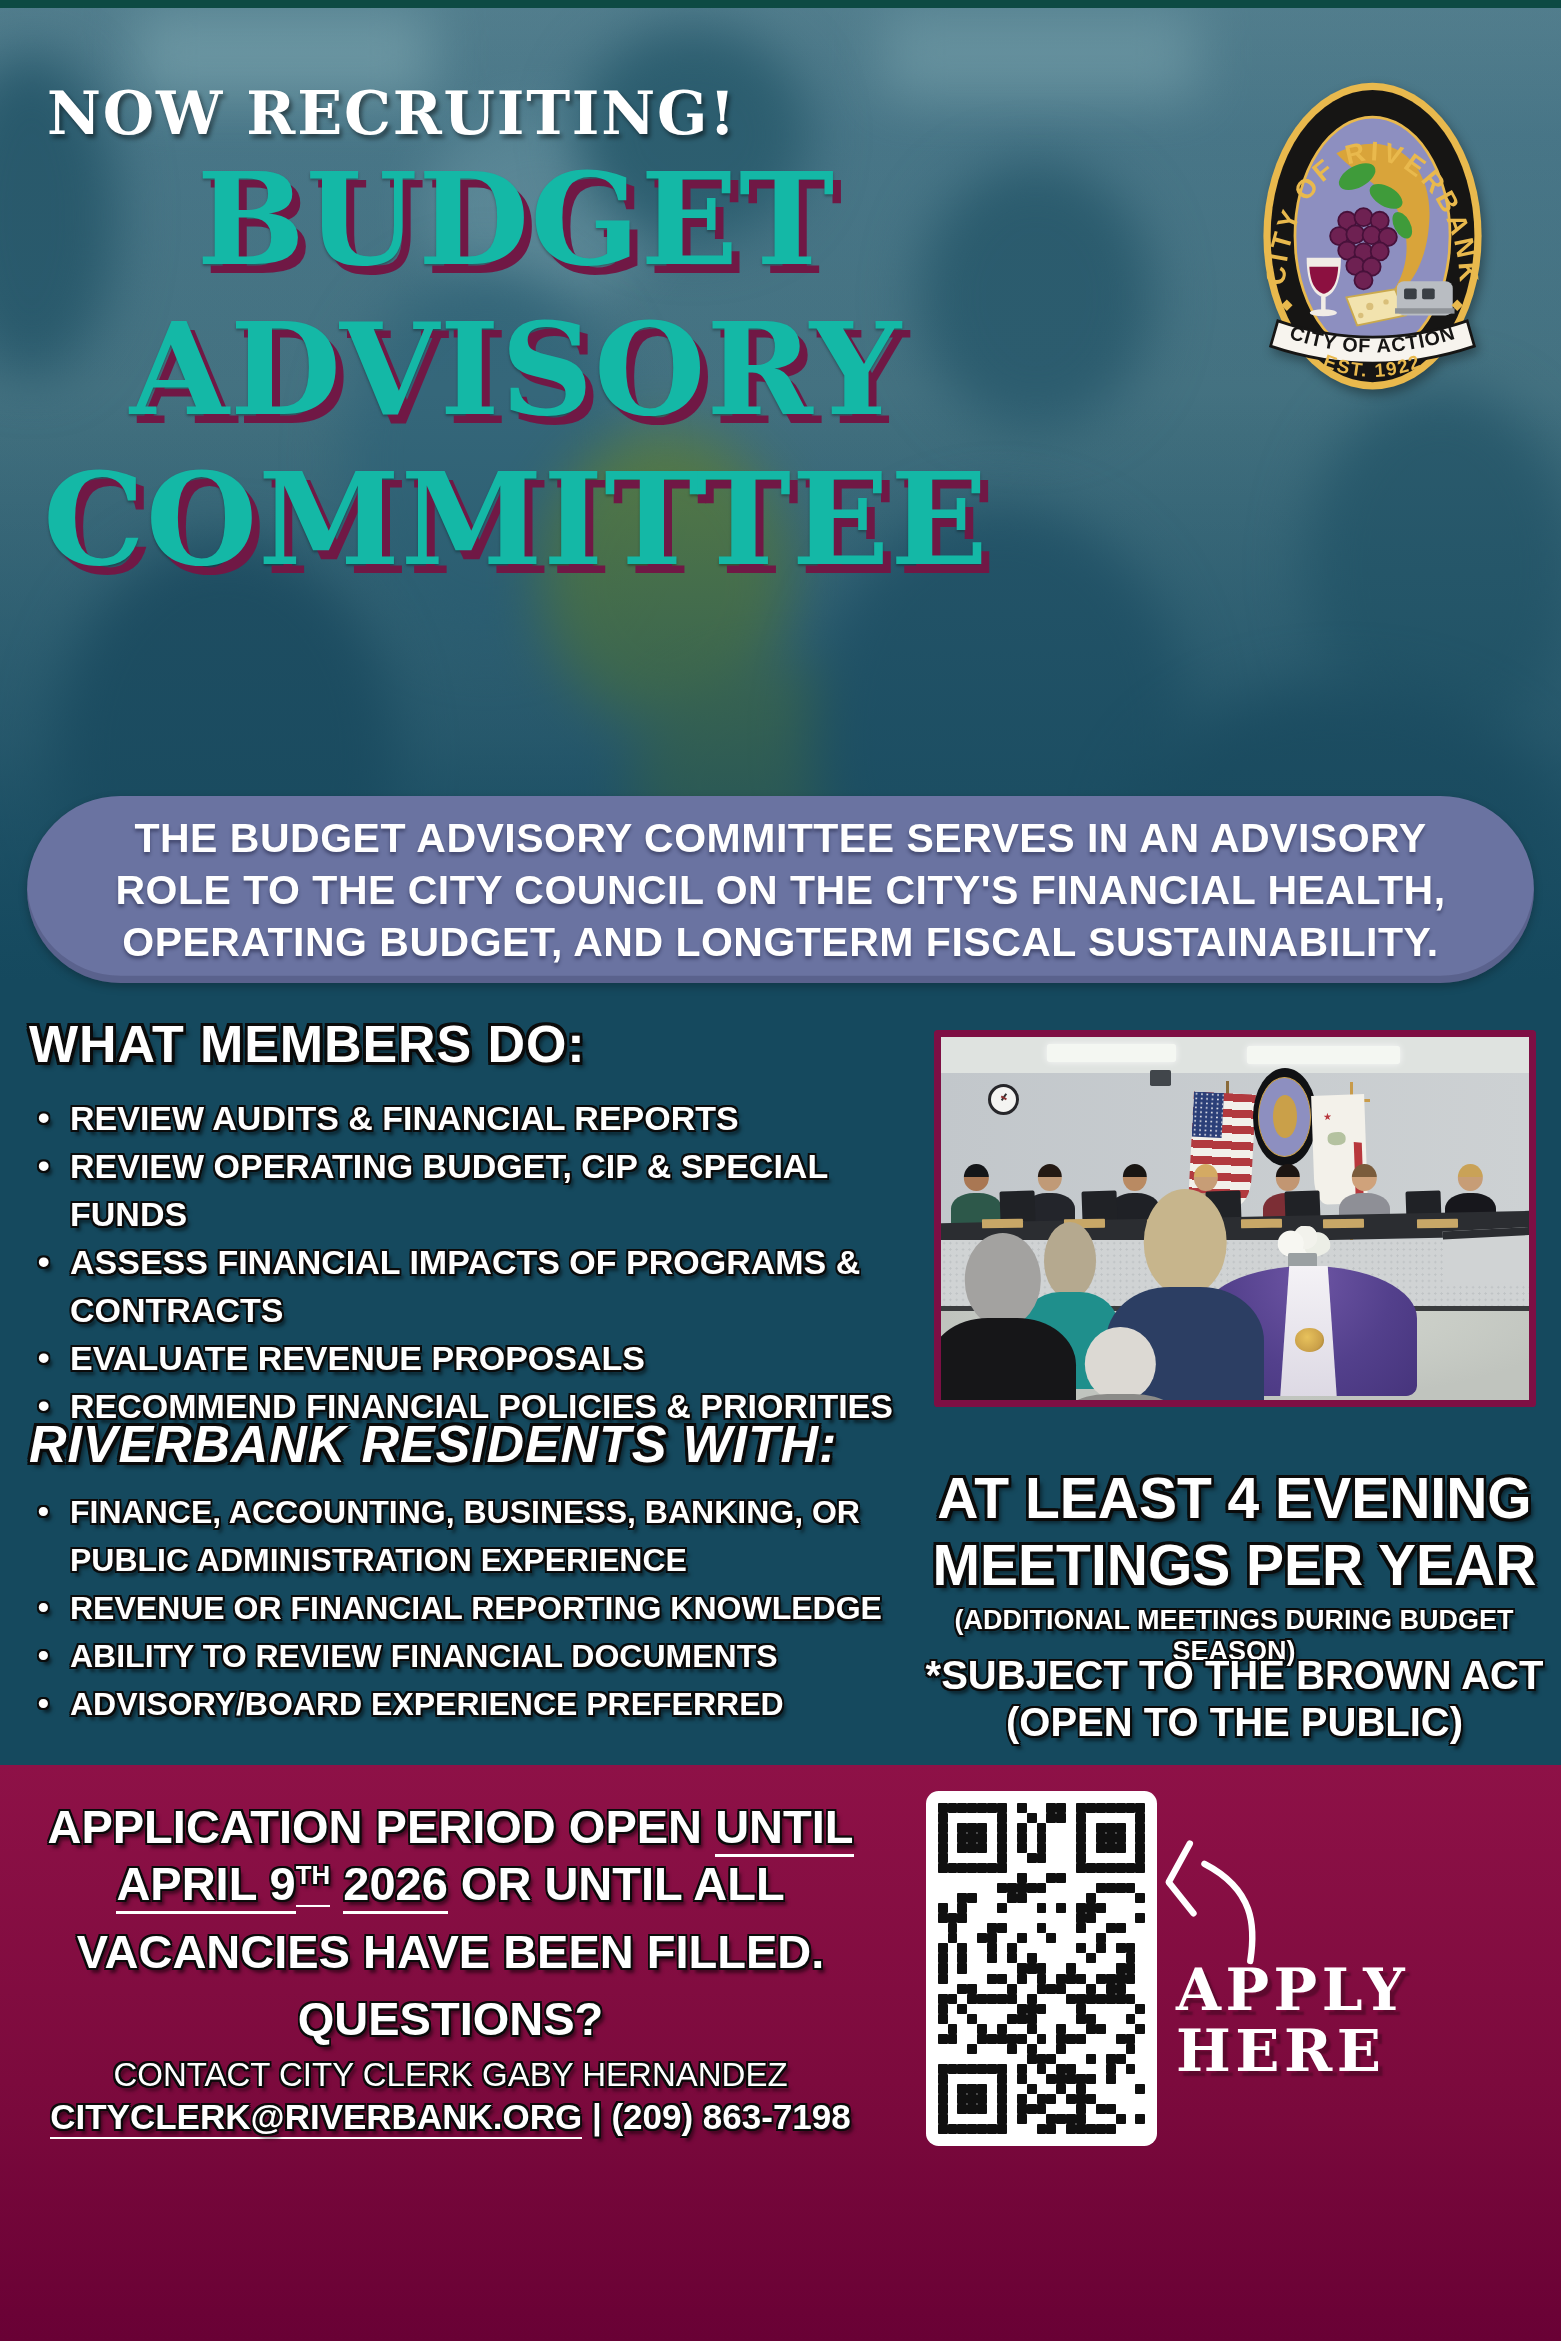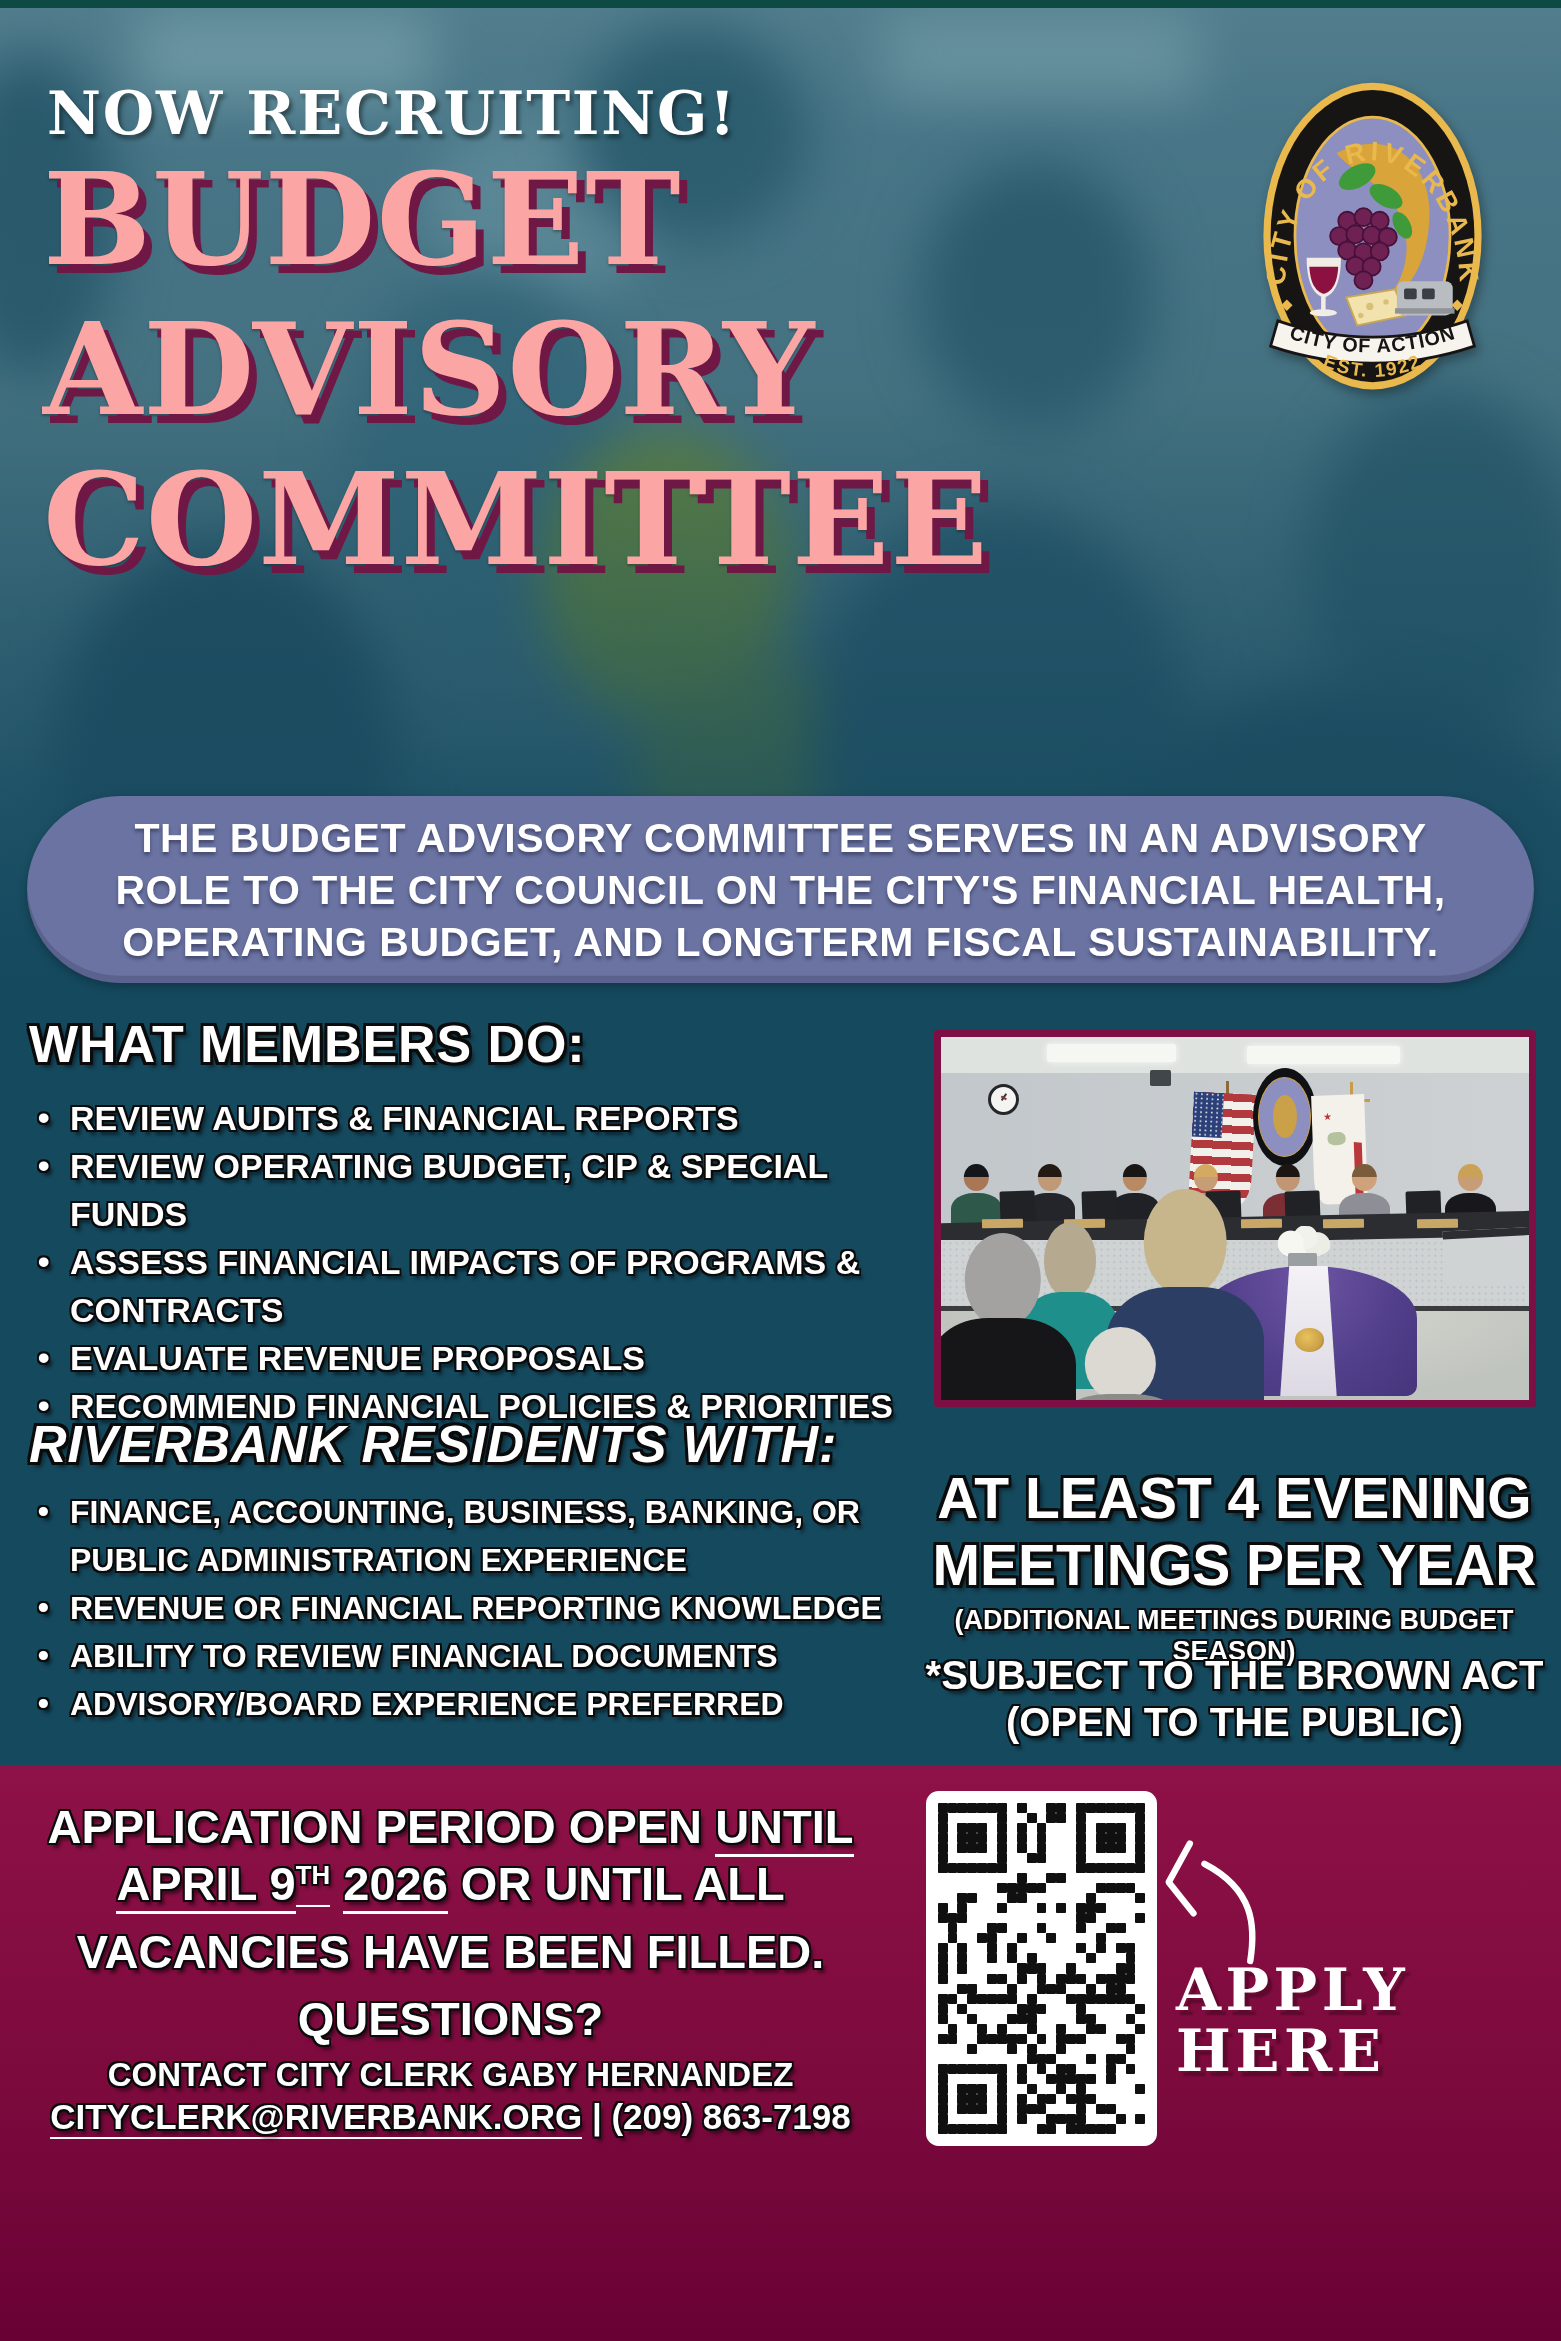--- a/index.html
+++ b/index.html
@@ -17,21 +17,21 @@
   
   .serif{font-family:"DejaVu Serif","Liberation Serif",serif;}
   .ot{text-shadow:-2.7px -2.7px 0 #0b0b0b,2.7px -2.7px 0 #0b0b0b,-2.7px 2.7px 0 #0b0b0b,2.7px 2.7px 0 #0b0b0b,
       -2.7px 0 0 #0b0b0b,2.7px 0 0 #0b0b0b,0 -2.7px 0 #0b0b0b,0 2.7px 0 #0b0b0b,4.5px 5.4px 4.5px rgba(0,0,0,.5);}
   .ot-s{text-shadow:-1.8px -1.8px 0 #0b0b0b,1.8px -1.8px 0 #0b0b0b,-1.8px 1.8px 0 #0b0b0b,1.8px 1.8px 0 #0b0b0b,
       -1.8px 0 0 #0b0b0b,1.8px 0 0 #0b0b0b,0 -1.8px 0 #0b0b0b,0 1.8px 0 #0b0b0b,3.6px 4.5px 3.6px rgba(0,0,0,.5);}
   
   .eyebrow{position:absolute;left:47px;top:79px;font-size:59px;font-weight:700;letter-spacing:1.8px;color:#fff;
     text-shadow:2.7px 3.6px 4.5px rgba(0,0,0,.45);z-index:6;}
   .big-title{position:absolute;left:43px;top:144px;z-index:6;font-weight:700;font-size:128px;line-height:150px;
-    letter-spacing:0.9px;color:#fca5a5;text-shadow:8px 9px 0 #701845,0 1.8px 2.7px rgba(0,0,0,.3);}
+    letter-spacing:0.9px;color:#14b8a6;text-shadow:8px 9px 0 #701845,0 1.8px 2.7px rgba(0,0,0,.3);text-align:center;}
   
   .logo{position:absolute;left:1259px;top:81px;width:227px;height:321px;z-index:6;
     filter:drop-shadow(3.6px 5.4px 5.4px rgba(0,0,0,.35));}
   
   .intro-banner{position:absolute;left:27px;top:796px;width:1507px;height:187px;border-radius:94px;
     background:#6a73a1;box-shadow:inset 0 -7.2px 0 rgba(20,22,50,.18),0 3.6px 9px rgba(0,0,0,.25);
     z-index:7;display:flex;flex-direction:column;justify-content:center;text-align:center;}
   .intro-banner div{font-size:41px;line-height:52px;font-weight:700;letter-spacing:0.5px;color:#fff;
     text-shadow:0 2.7px 3.6px rgba(20,22,50,.45);}
   
@@ -49,21 +49,21 @@
   .brown-act{position:absolute;left:919px;top:1652px;width:631px;text-align:center;font-size:40px;line-height:47px;
     font-weight:700;color:#fff;z-index:6;}
   
   .app-period{position:absolute;left:18px;top:1798px;width:865px;text-align:center;font-size:47px;line-height:57px;
     font-weight:700;color:#fff;z-index:6;}
   .u{border-bottom:3.6px solid #fff;padding-bottom:0.9px;}
   .sup{display:inline-block;font-size:.55em;transform:translateY(-.62em);border-bottom-width:2.7px;}
   .questions{position:absolute;left:18px;top:1991px;width:865px;text-align:center;font-size:47px;
     font-weight:700;color:#fff;z-index:6;}
   .contact{position:absolute;left:18px;top:2056px;width:865px;text-align:center;font-size:33px;
-    font-weight:700;color:#fff;z-index:6;}
+    font-weight:400;color:#fff;z-index:6;}
   .contact-email{position:absolute;left:9px;top:2097px;width:883px;text-align:center;font-size:35px;
     font-weight:700;color:#fff;z-index:6;}
   .contact-email .u{border-bottom-width:2.7px;}
   
   .qr-box{position:absolute;left:926px;top:1791px;width:231px;height:355px;background:#fff;border-radius:12.6px;z-index:6;}
   .qr-grid{position:absolute;inset:11.7px;display:grid;grid-template-rows:repeat(33,1fr);grid-template-columns:repeat(21,1fr);
     gap:0;}
   .qr-grid i{background:#101010;border-radius:0.9px;}
   .apply-arrow{position:absolute;left:1162px;top:1829px;width:106px;height:142px;z-index:6;}
   .apply-here{position:absolute;left:1176px;top:1960px;z-index:6;font-weight:700;font-size:58px;line-height:61px;

